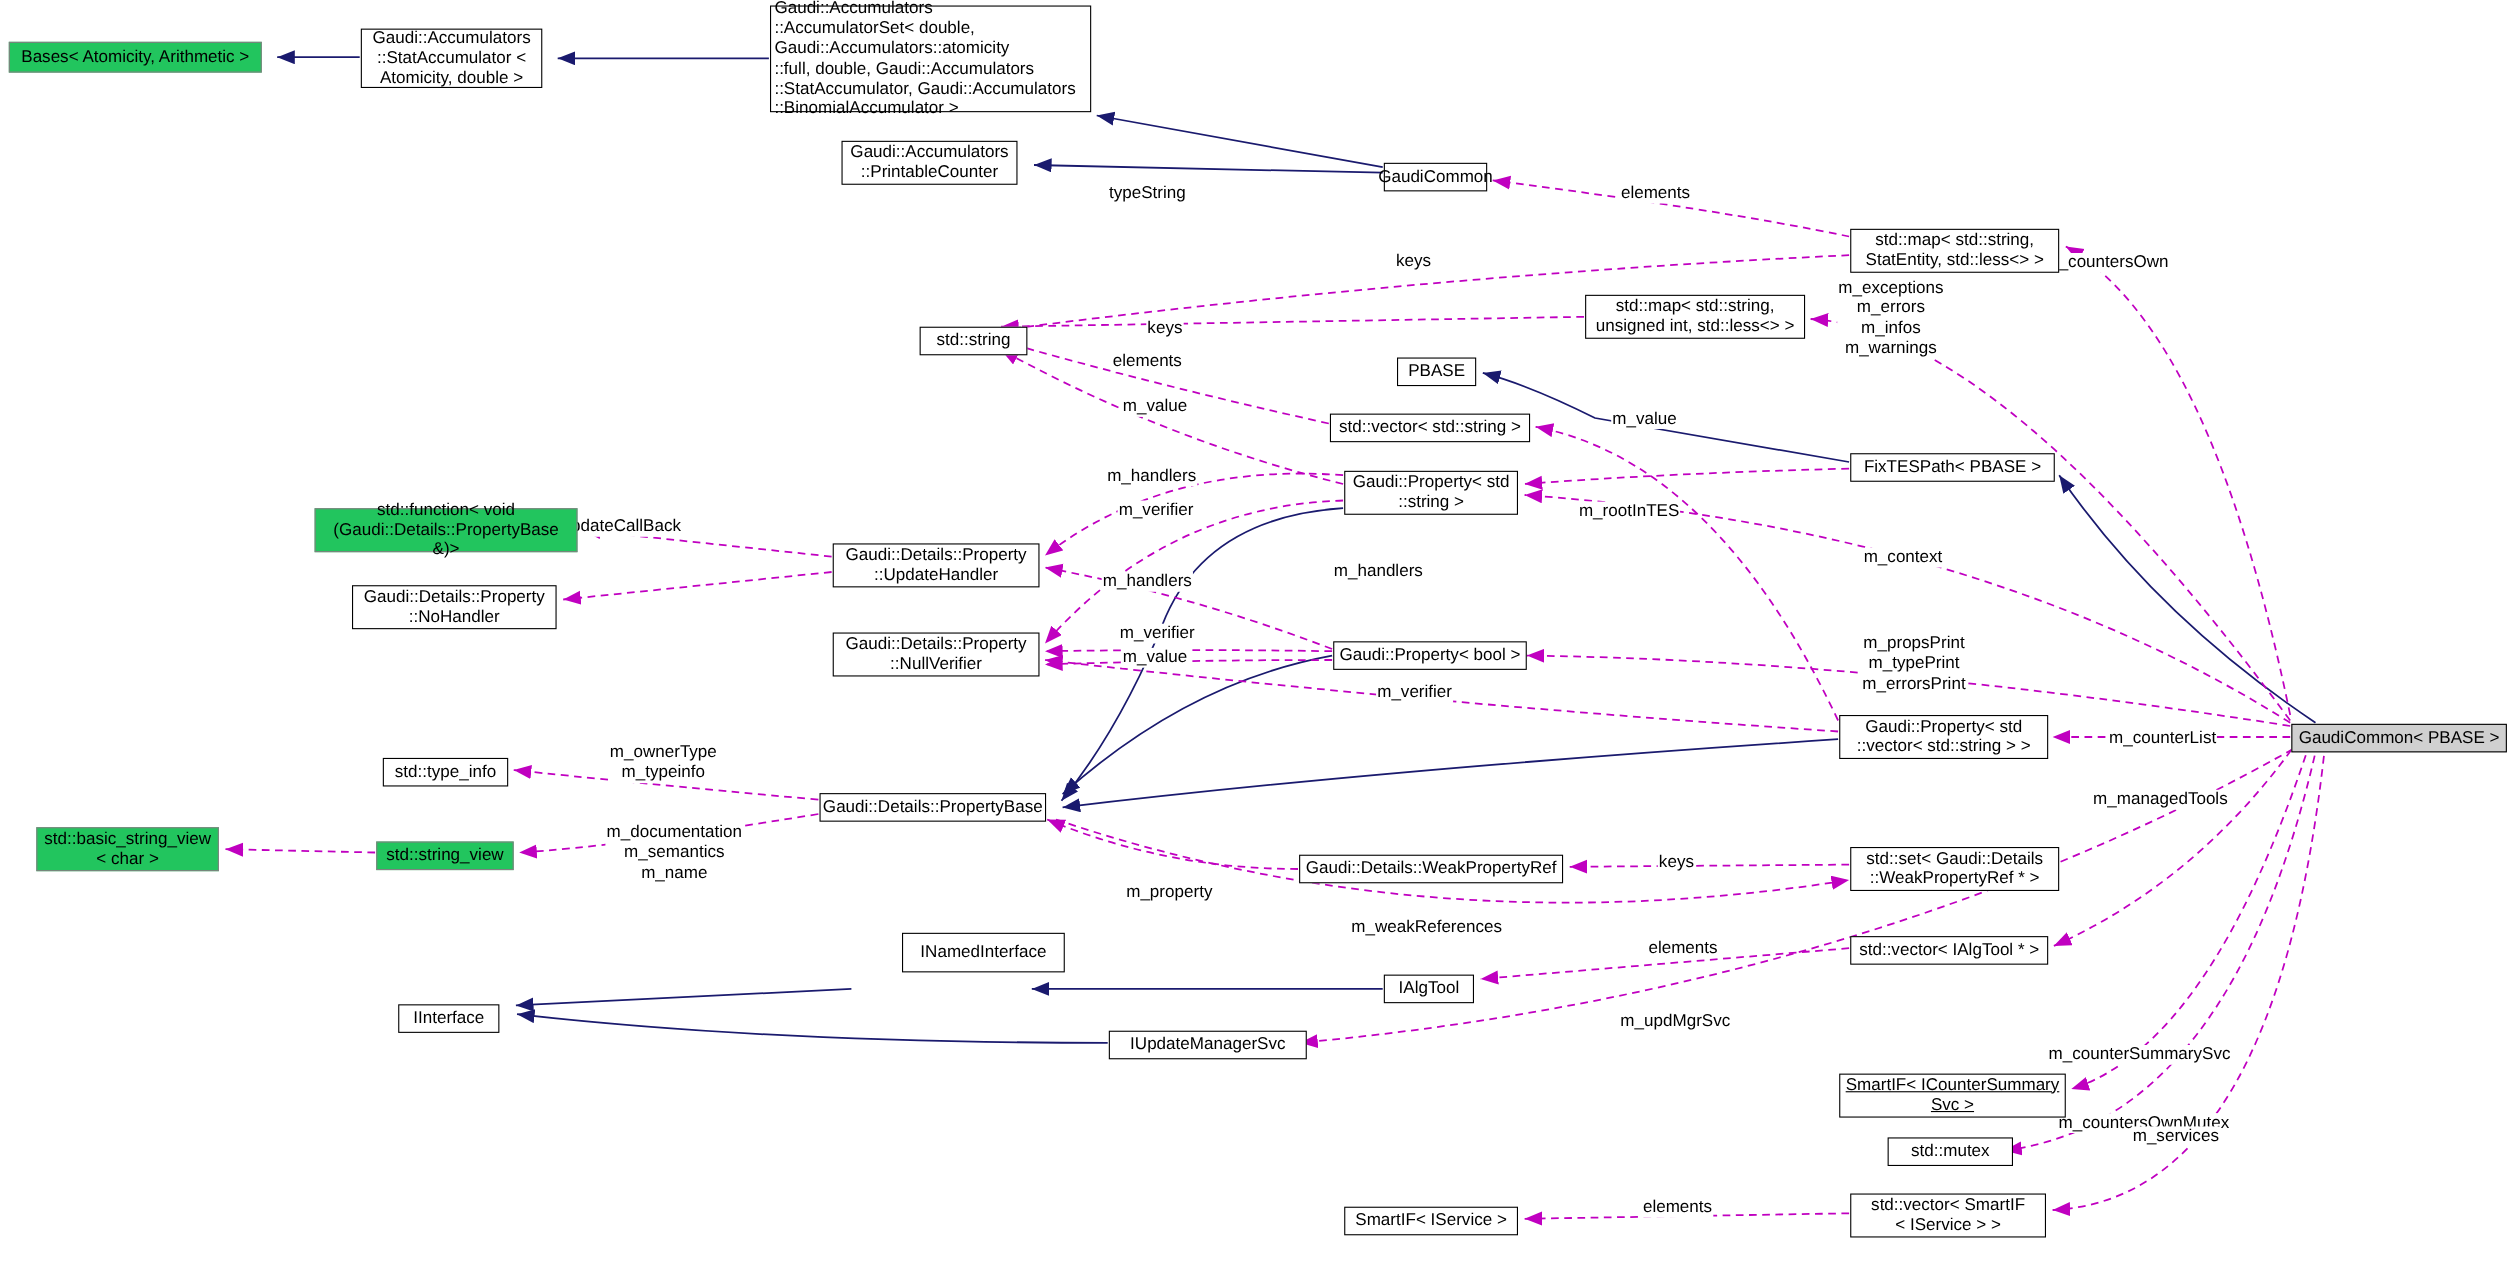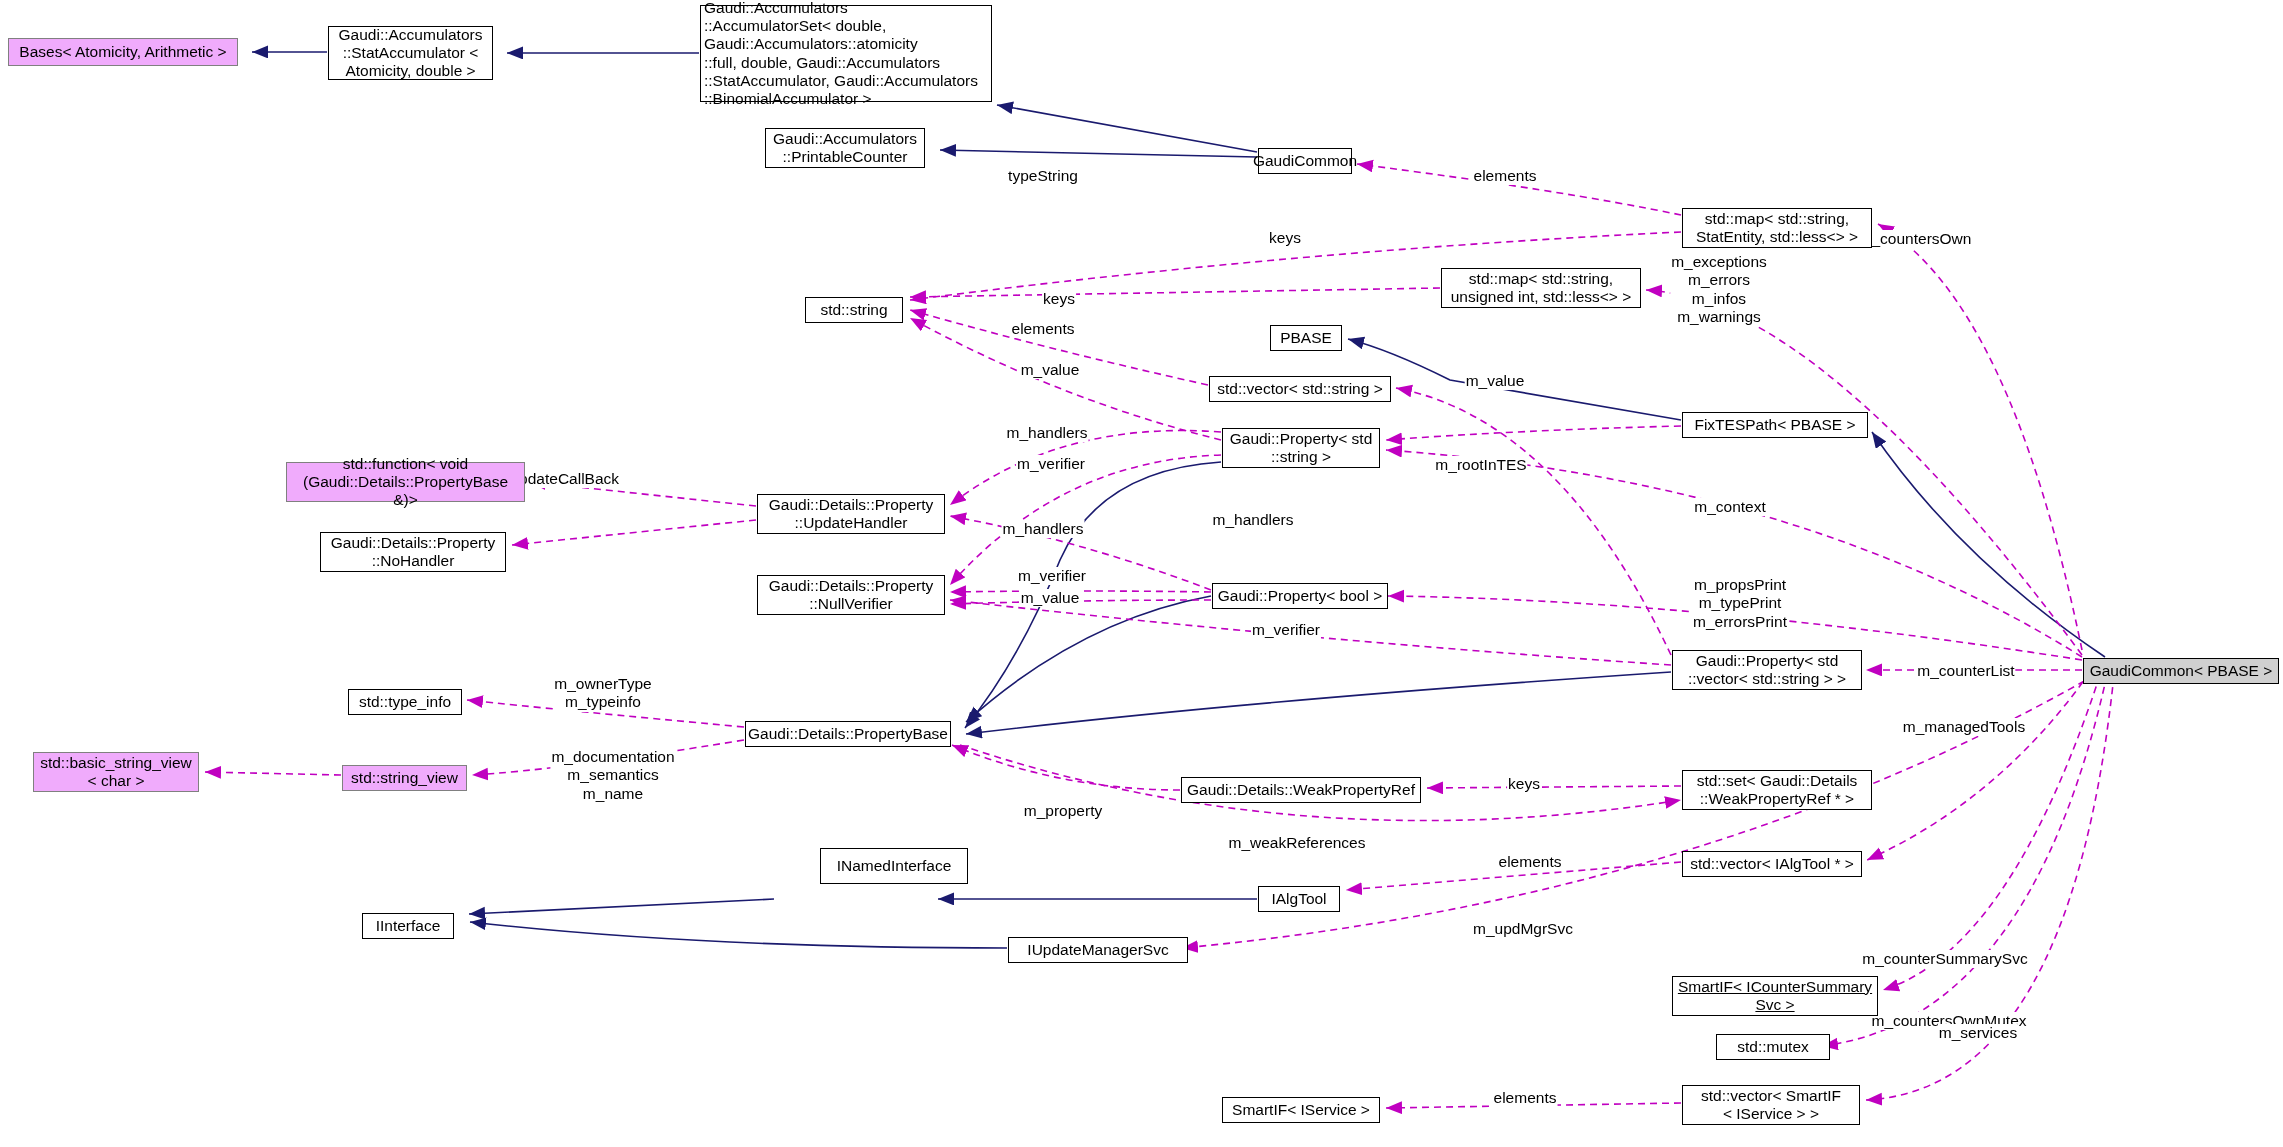--- a/index.html
+++ b/index.html
@@ -38,21 +38,21 @@
     justify-content: center;
     padding: 1px 3px;
     white-space: pre-line;
     z-index: 3;
   }
   .node.highlight {
     background: #d0d0d0;
     border-color: #000000;
   }
   .node.light {
-    background: #f0abfc;
+    background: #22c55e;
     border-color: #808080;
   }
   .edge-label {
     position: absolute;
     font-size: 15.5px;
     color: #000000;
     background: #ffffff;
     white-space: pre-line;
     text-align: center;
     line-height: 1.18;
@@ -180,21 +180,21 @@
 ::AccumulatorSet&lt; double,
 Gaudi::Accumulators::atomicity
 ::full, double, Gaudi::Accumulators
 ::StatAccumulator, Gaudi::Accumulators
 ::BinomialAccumulator &gt;</div>
   <div class="node" style="left:765px;top:128px; width:160px; height:40px;">Gaudi::Accumulators
 ::PrintableCounter</div>
   <div class="node" style="left:1258px;top:148px;width:94px;  height:26px;">GaudiCommon</div>
   <div class="node" style="left:1682px;top:208px;width:190px; height:40px;">std::map&lt; std::string,
 StatEntity, std::less&lt;&gt; &gt;</div>
-  <div class="node" style="left:805px;top:297px; width:98px;  height:26px;">std::string</div>
+  <div class="node" style="left:836px;top:297px; width:98px;  height:26px;">std::string</div>
   <div class="node" style="left:1441px;top:268px;width:200px; height:40px;">std::map&lt; std::string,
 unsigned int, std::less&lt;&gt; &gt;</div>
   <div class="node" style="left:1270px;top:325px;width:72px;  height:26px;">PBASE</div>
   <div class="node" style="left:1209px;top:376px;width:182px; height:26px;">std::vector&lt; std::string &gt;</div>
   <div class="node" style="left:1682px;top:412px;width:186px; height:26px;">FixTESPath&lt; PBASE &gt;</div>
   <div class="node" style="left:1222px;top:428px;width:158px; height:40px;">Gaudi::Property&lt; std
 ::string &gt;</div>
   <div class="node light" style="left:286px;top:462px; width:239px; height:40px;">std::function&lt; void
 (Gaudi::Details::PropertyBase &amp;)&gt;</div>
   <div class="node" style="left:757px;top:494px; width:188px; height:40px;">Gaudi::Details::Property

